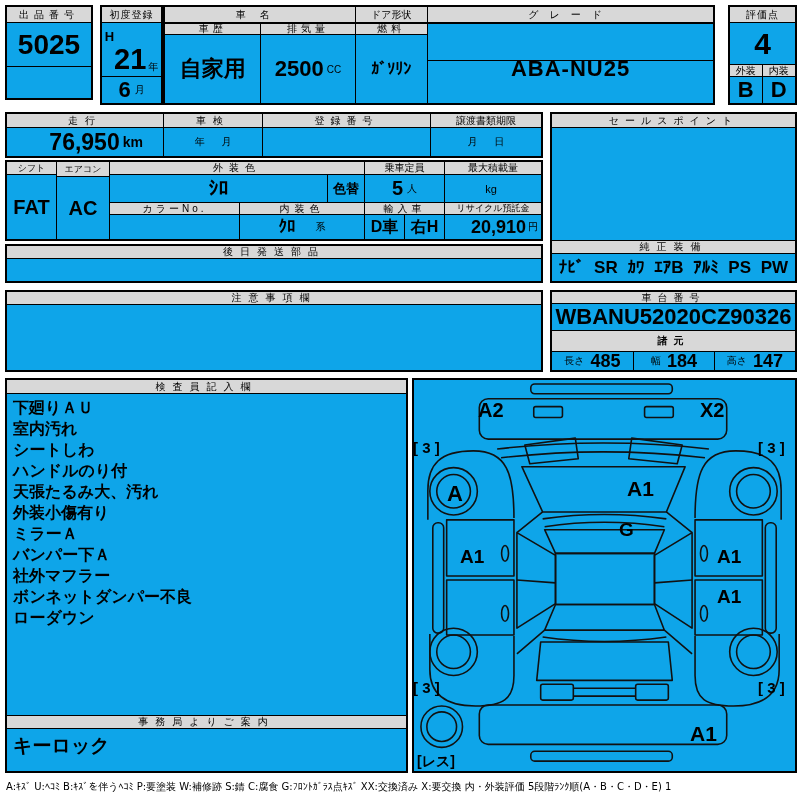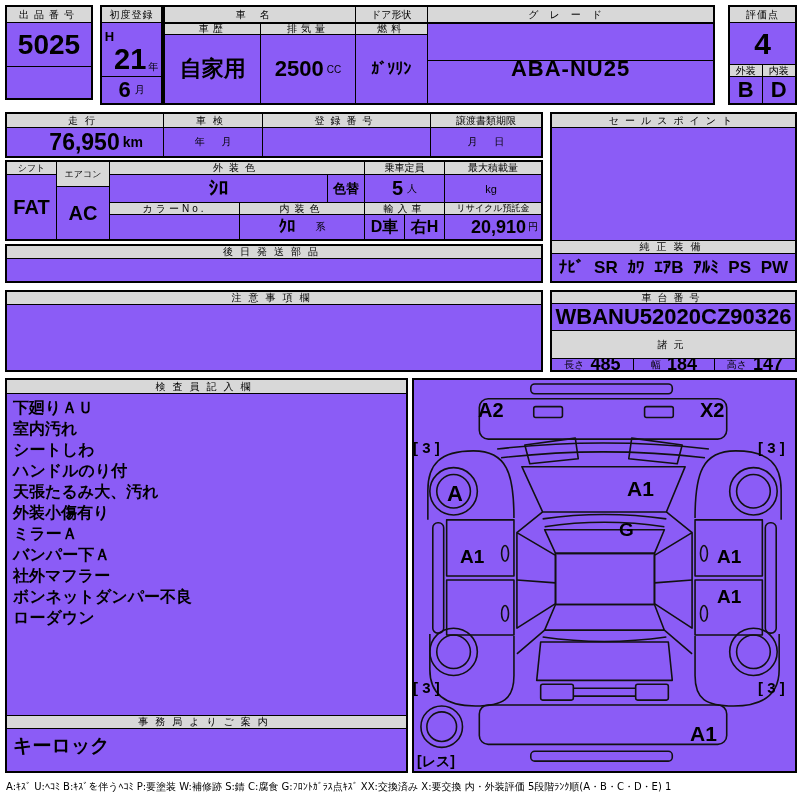--- a/index.html
+++ b/index.html
@@ -1,18 +1,18 @@
 <!DOCTYPE html>
 <html><head>
 <meta charset="utf-8">
 <style>
   html,body{margin:0;padding:0;background:#fff;}
   .sheet{position:relative;width:800px;height:800px;background:#fff;color:#000;
          font-family:"Liberation Sans","DejaVu Sans",sans-serif;overflow:hidden;}
-  .box{position:absolute;border:2px solid #000;background:#8b5cf6;box-sizing:border-box;
+  .box{position:absolute;border:2px solid #000;background:#0ea5e9;box-sizing:border-box;
        display:flex;flex-direction:column;}
   .hdr{background:#d8d8d8;border-bottom:1.5px solid #000;display:flex;align-items:center;
        justify-content:center;font-size:10px;white-space:nowrap;overflow:hidden;
        box-sizing:border-box;flex:none;}
   .row{display:flex;flex:none;box-sizing:border-box;}
   .c{box-sizing:border-box;border-right:1.5px solid #000;display:flex;align-items:center;
      justify-content:center;overflow:hidden;white-space:nowrap;}
   .c.last{border-right:none;}
   .hc{background:#d8d8d8;font-size:10px;}
   .b{font-weight:bold;}
@@ -100,21 +100,21 @@
       <div class="c small last" style="width:111px;white-space:pre;">月      日</div>
     </div>
   </div>
 
   <div class="box" style="left:5px;top:160px;width:538px;height:81px;flex-direction:row;">
     <div style="width:50px;display:flex;flex-direction:column;border-right:1.5px solid #000;box-sizing:border-box;">
       <div class="hdr" style="height:13px;font-size:9px;">シフト</div>
       <div class="c last fill b" style="font-size:20px;">FAT</div>
     </div>
     <div style="width:53px;display:flex;flex-direction:column;border-right:1.5px solid #000;box-sizing:border-box;">
-      <div class="hdr" style="height:25px;font-size:9px;">エアコン</div>
+      <div class="hdr" style="height:15px;font-size:9px;">エアコン</div>
       <div class="c last fill b" style="font-size:20px;">AC</div>
     </div>
     <div style="flex:1;display:flex;flex-direction:column;">
       <div class="row" style="height:13px;">
         <div class="c hc" style="width:255px;letter-spacing:6px;border-bottom:1.5px solid #000;">外装色</div>
         <div class="c hc" style="width:80px;border-bottom:1.5px solid #000;">乗車定員</div>
         <div class="c hc last" style="width:96px;border-bottom:1.5px solid #000;">最大積載量</div>
       </div>
       <div class="row" style="height:27px;">
         <div class="c b" style="width:218px;font-size:20px;">ｼﾛ</div>
@@ -163,21 +163,21 @@
   </div>
 
   <div class="box" style="left:5px;top:290px;width:538px;height:82px;">
     <div class="hdr" style="height:13px;letter-spacing:7px;">注意事項欄</div>
     <div class="fill"></div>
   </div>
 
   <div class="box" style="left:550px;top:290px;width:247px;height:82px;">
     <div class="hdr" style="height:12px;letter-spacing:6px;">車台番号</div>
     <div class="c last bb b" style="height:27px;font-size:22px;">WBANU52020CZ90326</div>
-    <div class="hdr" style="height:28px;letter-spacing:6px;">諸元</div>
+    <div class="hdr" style="height:21px;letter-spacing:6px;font-weight:bold;">諸元</div>
     <div class="row fill">
       <div class="c" style="width:82px;">
         <span style="font-size:10px;margin-right:6px;">長さ</span>
         <span class="b" style="font-size:18px;">485</span>
       </div>
       <div class="c" style="width:81px;">
         <span style="font-size:10px;margin-right:6px;">幅</span>
         <span class="b" style="font-size:18px;">184</span>
       </div>
       <div class="c last" style="width:80px;">

